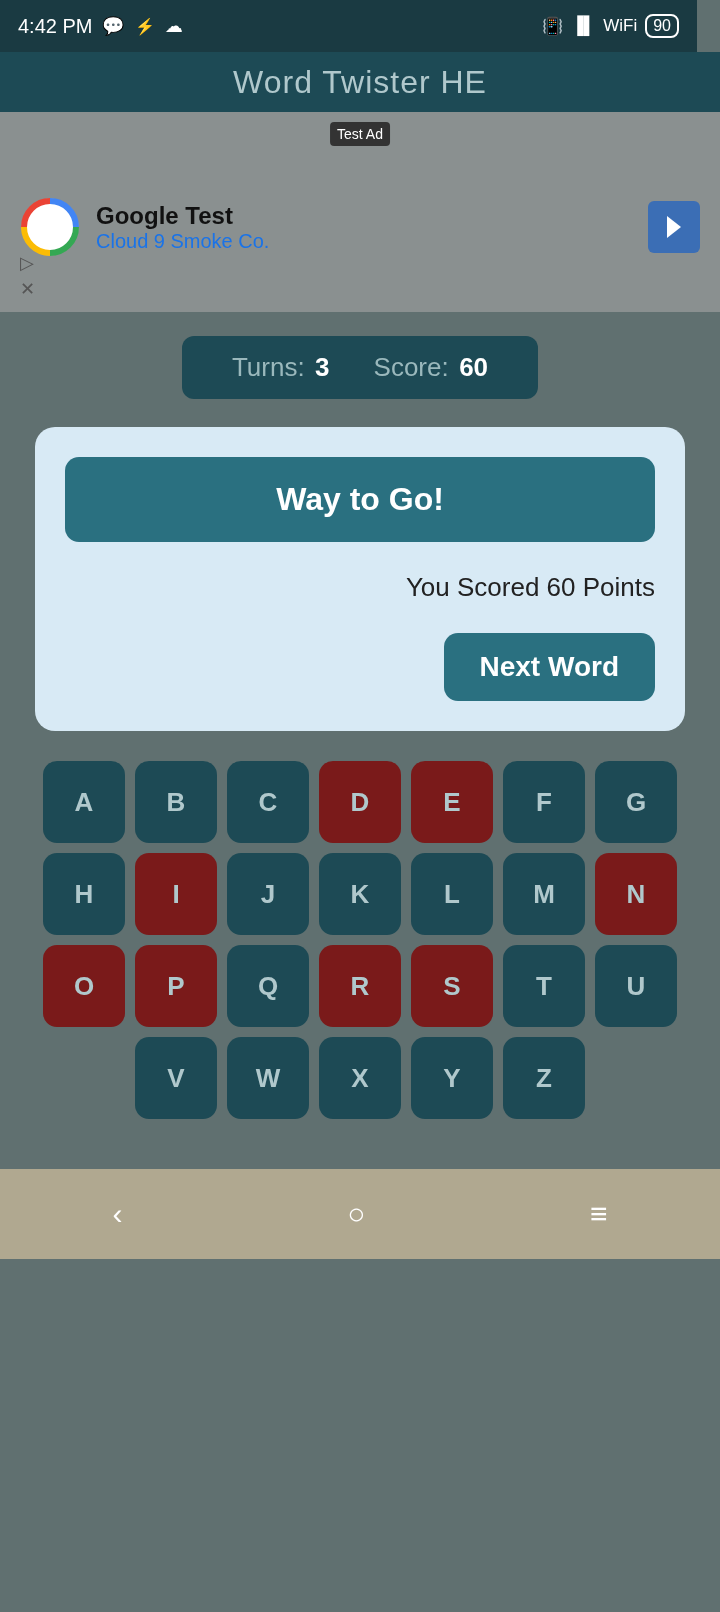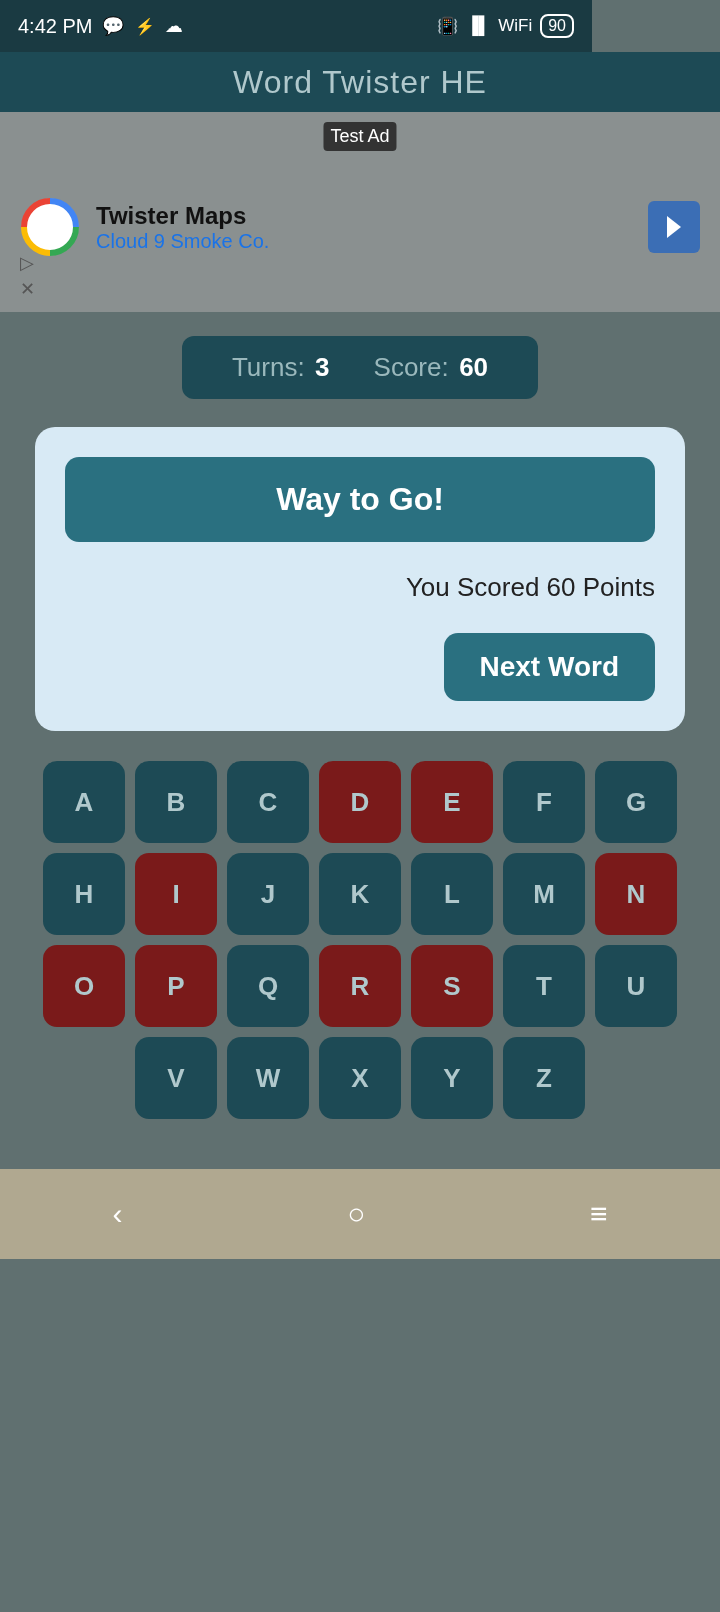--- a/index.html
+++ b/index.html
@@ -8,21 +8,21 @@
     body {
       width: 720px;
       min-height: 1612px;
       background-color: #607070;
       font-family: 'Arial', sans-serif;
       overflow-x: hidden;
     }
 
     
     #status-bar {
-      width: 592px;
+      width: 697px;
       height: 52px;
       background-color: #1a3a42;
       display: flex;
       align-items: center;
       justify-content: space-between;
       padding: 0 18px;
       color: white;
       font-size: 20px;
       font-weight: 500;
     }
@@ -64,21 +64,21 @@
       position: relative;
       padding: 10px 20px;
     }
     #ad-label {
       position: absolute;
       top: 10px;
       left: 50%;
       transform: translateX(-50%);
       background-color: #333;
       color: white;
-      font-size: 18px;
+      font-size: 14px;
       padding: 4px 7px;
       border-radius: 4px;
       z-index: 2;
     }
     #ad-content {
       display: flex;
       align-items: center;
       gap: 16px;
       margin-top: 30px;
     }
@@ -301,21 +301,21 @@
 
     <svg id="ad-google-icon" viewBox="0 0 60 60" width="60" height="60">
       <circle cx="30" cy="30" r="28" fill="white" stroke="#ccc" stroke-width="1"></circle>
       <path d="M30 4 A26 26 0 0 1 56 30" stroke="#4285F4" stroke-width="6" fill="none"></path>
       <path d="M56 30 A26 26 0 0 1 30 56" stroke="#34A853" stroke-width="6" fill="none"></path>
       <path d="M30 56 A26 26 0 0 1 4 30" stroke="#FBBC05" stroke-width="6" fill="none"></path>
       <path d="M4 30 A26 26 0 0 1 30 4" stroke="#EA4335" stroke-width="6" fill="none"></path>
       <circle cx="30" cy="30" r="10" fill="white"></circle>
     </svg>
     <div id="ad-text-block">
-      <div id="ad-title">Twister Maps</div>
+      <div id="ad-title">Google Test</div>
       <div id="ad-subtitle">Cloud 9 Smoke Co.</div>
     </div>
   </div>
   <div id="ad-nav-icon">
     <svg width="30" height="30" viewBox="0 0 30 30">
       <polygon points="8,4 22,15 8,26" fill="white"></polygon>
     </svg>
   </div>
   <div id="ad-bottom-icons">
     <span id="ad-play-icon">▷</span>

